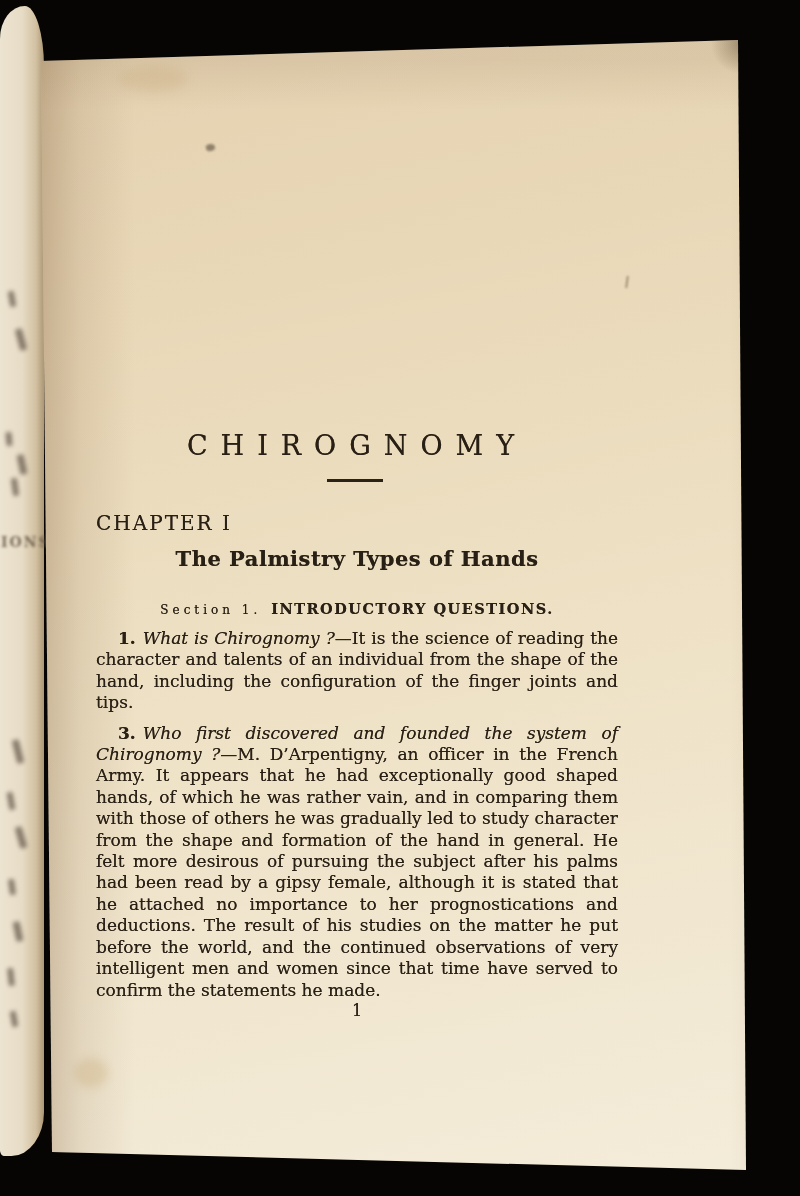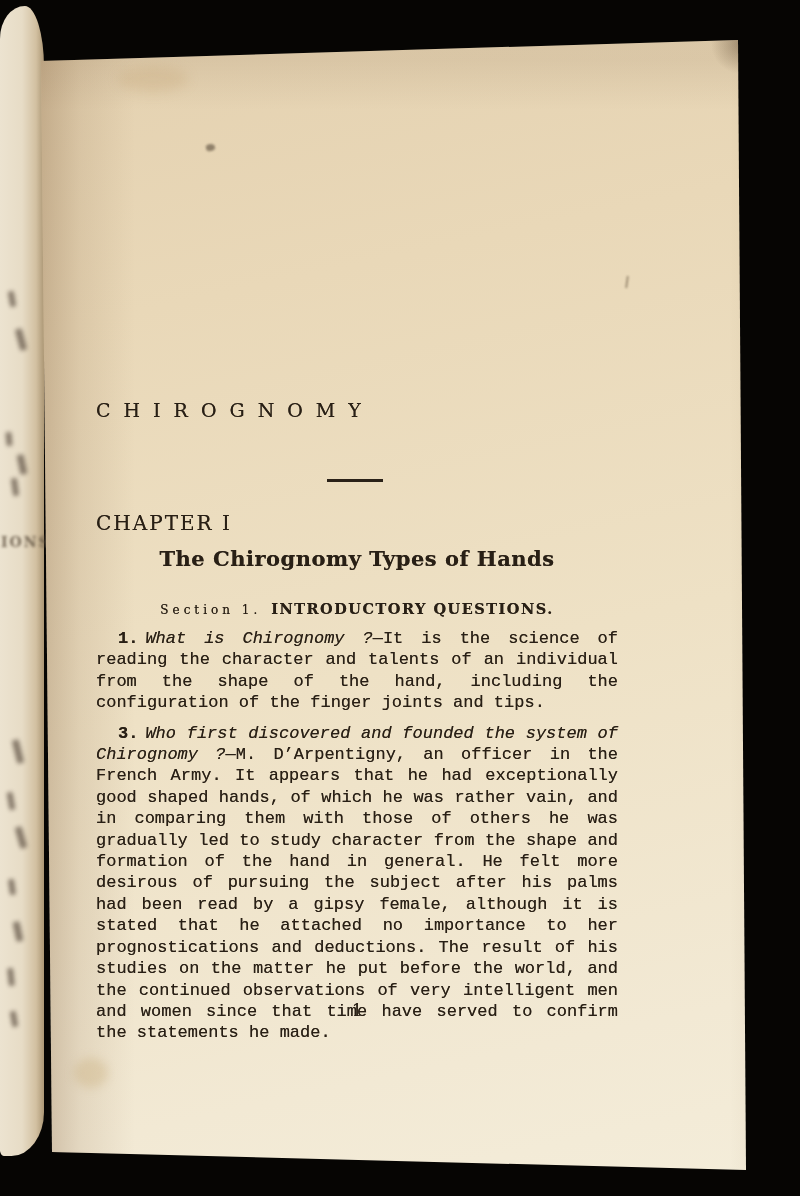--- a/index.html
+++ b/index.html
@@ -58,22 +58,22 @@
   .text-col{
     position:absolute;left:96px;top:0;width:522px;height:1196px;
     color:#281f15;
     text-shadow:0 0 .5px rgba(40,30,18,.75);
   }
   .part-title{
     position:absolute;top:370px;width:100%;text-align:center;
     font-size:26px;font-weight:bold;letter-spacing:7px;
   }
   .book-title{
-    position:absolute;top:399px;width:100%;text-align:left;
-    font-size:19px;font-weight:normal;letter-spacing:13px;
+    position:absolute;top:430px;width:100%;text-align:center;
+    font-size:27px;font-weight:normal;letter-spacing:13px;
   }
   .rule{
     position:absolute;top:479px;left:231px;width:56px;height:3px;background:#2a2118;
   }
   .chapter-title{
     position:absolute;top:511px;width:100%;text-align:left;
     font-size:20px;letter-spacing:2px;
   }
   .chapter-subtitle{
     position:absolute;top:546px;width:100%;text-align:center;
@@ -83,21 +83,21 @@
     position:absolute;top:599px;width:100%;text-align:center;white-space:nowrap;
   }
   .section-label{font-size:12px;letter-spacing:4px;margin-right:10px;}
   .section-heading{font-size:14.5px;font-weight:bold;letter-spacing:1.5px;margin-top:18px;}
 
   .paragraphs{
     position:absolute;top:628px;left:0;width:522px;
     font-size:17px;line-height:21.4px;
     text-align:justify;
   }
-  .para{margin:0 0 9px 0;text-indent:22px;font-family:Liberation Mono, monospace;}
+  .para{margin:0 0 9px 0;text-indent:22px;}
   .pnum{font-weight:bold;margin-right:7px;}
   .pq{font-style:italic;}
 
   .page-number{
     position:absolute;top:1001px;width:100%;text-align:center;
     font-size:16px;
   }
 </style>
 </head>
 <body>
@@ -123,21 +123,21 @@
 <div class="main-page">
   <div class="stain1"></div>
   <div class="stain2"></div>
   <div class="speck1"></div>
   <div class="speck2"></div>
 
   <div class="text-col">
     <div class="book-title">CHIROGNOMY</div>
     <div class="rule"></div>
     <div class="chapter-title">CHAPTER I</div>
-    <div class="chapter-subtitle">The Chirognomy Types of Hands</div>
+    <div class="chapter-subtitle">The Palmistry Types of Hands</div>
 
     <div class="section-line">
       <span class="section-label">Section 1.</span><span class="section-heading">INTRODUCTORY QUESTIONS.</span>
     </div>
 
     <div class="paragraphs">
       <p class="para"><span class="pnum">1.</span><span class="pq">What is Chirognomy ?</span><span class="pa">—It is the science of reading the character and talents of an individual from the shape of the hand, including the configuration of the finger joints and tips.</span></p>
       <p class="para"><span class="pnum">3.</span><span class="pq">Who first discovered and founded the system of Chirognomy ?</span><span class="pa">—M. D’Arpentigny, an officer in the French Army. It appears that he had exceptionally good shaped hands, of which he was rather vain, and in comparing them with those of others he was gradually led to study character from the shape and formation of the hand in general. He felt more desirous of pursuing the subject after his palms had been read by a gipsy female, although it is stated that he attached no importance to her prognostications and deductions. The result of his studies on the matter he put before the world, and the continued observations of very intelligent men and women since that time have served to confirm the statements he made.</span></p>
     </div>
 

